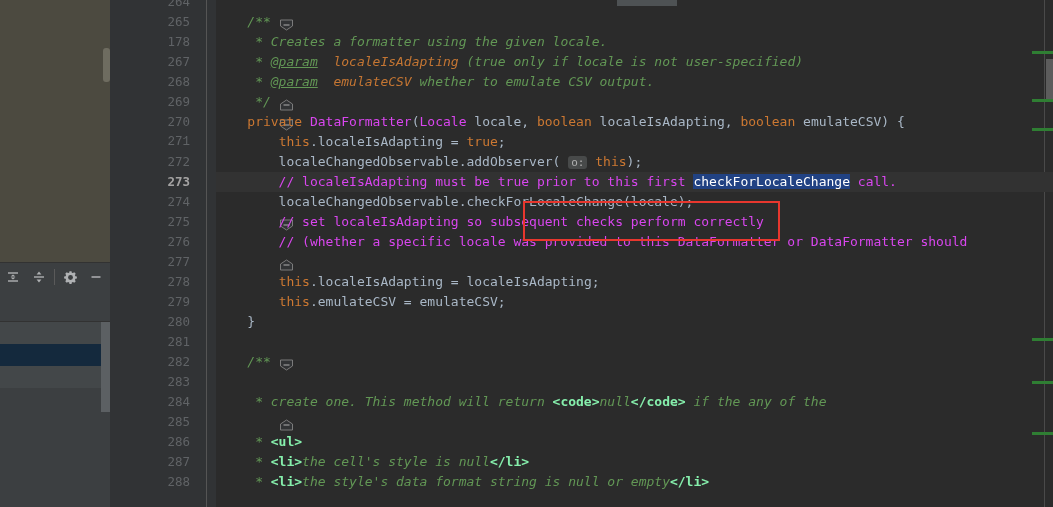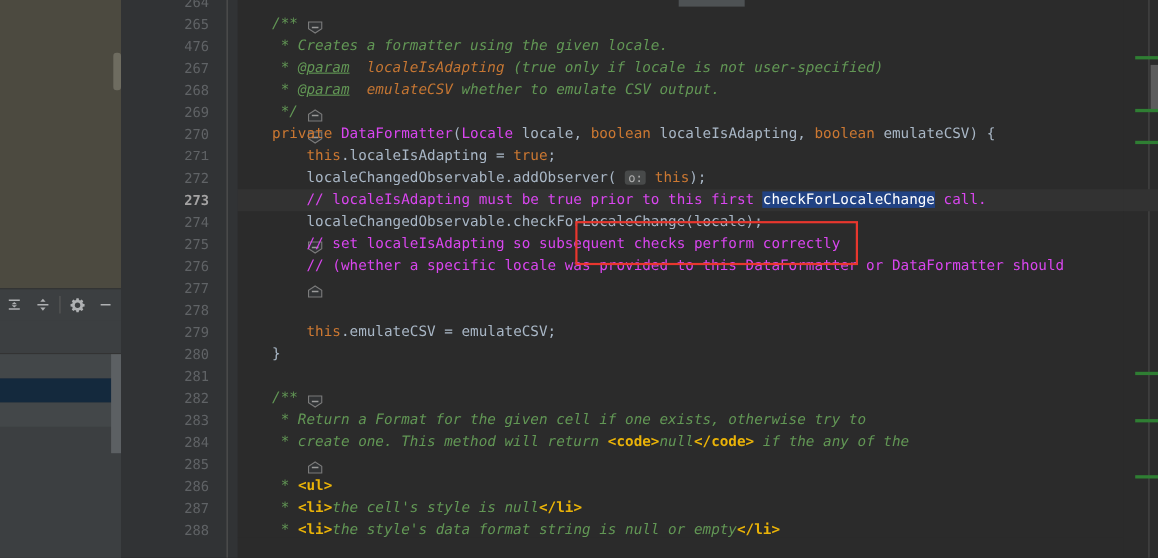--- a/index.html
+++ b/index.html
@@ -46,21 +46,21 @@
   .cline{position:absolute;left:0;height:20px;line-height:20px;white-space:pre;
      font-size:13px;font-family:"DejaVu Sans Mono","Liberation Mono",monospace;color:#a9b7c6;}
   .current-row{position:absolute;left:0;width:943px;height:20px;background:#323232;}
 
   .kw{color:#cc7832;}
   .typ{color:#d946ef;}
   .cm{color:#d946ef;}
   .doc{color:#629755;font-style:italic;}
   .doctag{color:#629755;font-style:italic;text-decoration:underline;}
   .docparam{color:#c57633;font-style:italic;}
-  .dochtml{color:#eab308;font-style:normal;font-weight:bold;text-align:center;}
+  .dochtml{color:#86efac;font-style:normal;font-weight:bold;text-align:center;}
   .pl{color:#a9b7c6;}
   .sel{background:#214283;color:#ffffff;}
   .hint{background:#484a4a;color:#b0b0b0;border-radius:3px;padding:0 3px;font-size:11px;}
 
   
   #annotation-box{position:absolute;border:2px solid #e8372e;background:transparent;
       pointer-events:none;}
 
   
   #right-gutter{position:absolute;left:1021px;top:0;width:32px;height:507px;background:#2b2b2b;}
@@ -120,21 +120,21 @@
       <div class="list-row" id="list-row-2"></div>
       <div id="panel-scroll-thumb"></div>
     </div>
   </div>
 
   <div id="editor">
     <div class="current-row" style="top: 172px;"></div>
       <div id="gutter">
         <div class="lineno" style="top: -8px;">264</div>
         <div class="lineno" style="top: 12px;">265</div>
-        <div class="lineno" style="top: 32px;">476</div>
+        <div class="lineno" style="top: 32px;">178</div>
         <div class="lineno" style="top: 52px;">267</div>
         <div class="lineno" style="top: 72px;">268</div>
         <div class="lineno" style="top: 92px;">269</div>
         <div class="lineno" style="top: 112px;">270</div>
         <div class="lineno" style="top: 132px; font-family: Liberation Mono, monospace;">271</div>
         <div class="lineno" style="top: 152px;">272</div>
         <div class="lineno current" style="top: 172px;">273</div>
         <div class="lineno" style="top: 192px;">274</div>
         <div class="lineno" style="top: 212px;">275</div>
         <div class="lineno" style="top: 232px;">276</div>
@@ -189,25 +189,25 @@
         <div class="cline" style="top: 52px;"><span class="doc">     * </span><span class="doctag">@param</span><span class="doc">  </span><span class="docparam">localeIsAdapting</span><span class="doc"> (true only if locale is not user-specified)</span></div>
         <div class="cline" style="top: 72px;"><span class="doc">     * </span><span class="doctag">@param</span><span class="doc">  </span><span class="docparam">emulateCSV</span><span class="doc"> whether to emulate CSV output.</span></div>
         <div class="cline" style="top: 92px;">     <span class="doc">*/</span></div>
         <div class="cline" style="top: 112px;">    <span class="kw">private</span> <span class="typ">DataFormatter</span>(<span class="typ">Locale</span> locale, <span class="kw">boolean</span> localeIsAdapting, <span class="kw">boolean</span> emulateCSV) {</div>
         <div class="cline" style="top: 132px;">        <span class="kw">this</span><span class="pl">.</span><span class="pl">localeIsAdapting</span><span class="pl"> = </span><span class="kw">true</span>;</div>
         <div class="cline" style="top: 152px;">        localeChangedObservable.addObserver( <span class="hint">o:</span> <span class="kw">this</span>);</div>
         <div class="cline" style="top: 172px;"><span class="cm">        // localeIsAdapting must be true prior to this first </span><span class="sel">checkForLocaleChange</span><span class="cm"> call.</span></div>
         <div class="cline" style="top: 192px;">        localeChangedObservable.checkForLocaleChange(locale);</div>
         <div class="cline" style="top: 232px;"><span class="cm">        // (whether a specific locale was provided to this DataFormatter or DataFormatter should</span></div>
         <div class="cline" style="top: 212px;"><span class="cm">        // set localeIsAdapting so subsequent checks perform correctly</span></div>
+        <div class="cline" style="top: 272px;">        <span class="kw">this</span><span class="pl">.</span><span class="pl">localeIsAdapting</span><span class="pl"> = </span>localeIsAdapting;</div>
         <div class="cline" style="top: 292px;">        <span class="kw">this</span><span class="pl">.</span><span class="pl">emulateCSV</span><span class="pl"> = </span>emulateCSV;</div>
         <div class="cline" style="top: 312px;">    }</div>
         <div class="cline" style="top: 332px;"></div>
         <div class="cline" style="top: 352px;">    <span class="doc">/**</span></div>
-        <div class="cline" style="top: 372px;">     <span class="doc">* Return a Format for the given cell if one exists, otherwise try to</span></div>
         <div class="cline" style="top: 392px;">     <span class="doc">* create one. This method will return <span class="dochtml">&lt;code&gt;</span>null<span class="dochtml">&lt;/code&gt;</span> if the any of the</span></div>
         <div class="cline" style="top: 432px;">     <span class="doc">* <span class="dochtml">&lt;ul&gt;</span></span></div>
         <div class="cline" style="top: 452px;">     <span class="doc">* <span class="dochtml">&lt;li&gt;</span>the cell's style is null<span class="dochtml">&lt;/li&gt;</span></span></div>
         <div class="cline" style="top: 472px;">     <span class="doc">* <span class="dochtml">&lt;li&gt;</span>the style's data format string is null or empty<span class="dochtml">&lt;/li&gt;</span></span></div>
       </div>
     <div id="annotation-box" style="left: 413px; top: 201px; width: 253px; height: 36px; border-color: rgb(232, 55, 46);"></div>
   </div>
 
   <div id="top-hscroll"></div>
 

